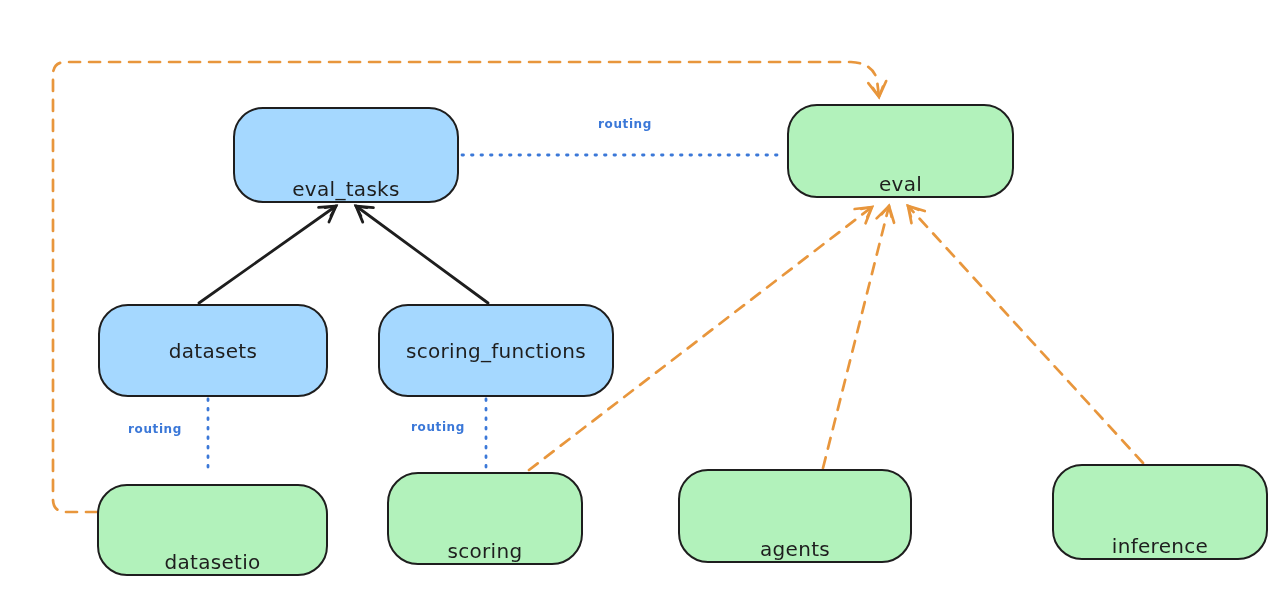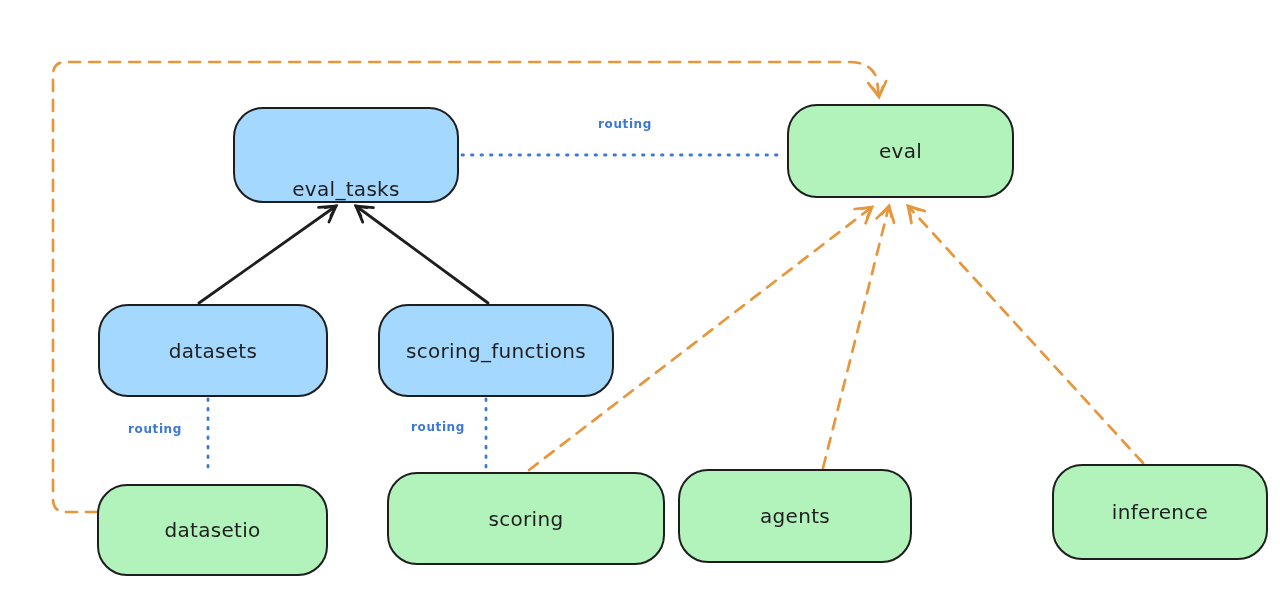--- a/index.html
+++ b/index.html
@@ -56,27 +56,27 @@
     border: 2.6px solid var(--stroke);
     border-radius: 30px;
     display: flex;
     align-items: center;
     justify-content: center;
     color: var(--stroke);
     font-size: 20px;
     letter-spacing: 0.3px;
   }
   .node.api { background: var(--api-fill); }
-  .node.provider { background: var(--provider-fill); }
+  .node.provider { background: var(--provider-fill); align-items: flex-end; }
   .node-eval-tasks        { left: 233px; top: 107px; width: 226px; height: 96px; align-items: flex-end; }
   .node-eval              { left: 787px; top: 104px; width: 227px; height: 94px; }
   .node-datasets          { left:  98px; top: 304px; width: 230px; height: 93px; }
   .node-scoring-functions { left: 378px; top: 304px; width: 236px; height: 93px; }
   .node-datasetio         { left:  97px; top: 476px; width: 231px; height: 92px; margin-top: 8px; }
-  .node-scoring           { left: 387px; top: 472px; width: 278px; height: 93px; }
+  .node-scoring           { left: 387px; top: 472px; width: 196px; height: 93px; border-radius: 31px; }
   .node-agents            { left: 678px; top: 469px; width: 234px; height: 94px; }
   .node-inference         { left: 1052px; top: 464px; width: 216px; height: 96px; }
   .edge-label {
     position: absolute;
     width: 110px;
     text-align: center;
     color: var(--routing-blue);
     font-size: 12px;
     font-weight: 600;
     letter-spacing: 0.6px;

